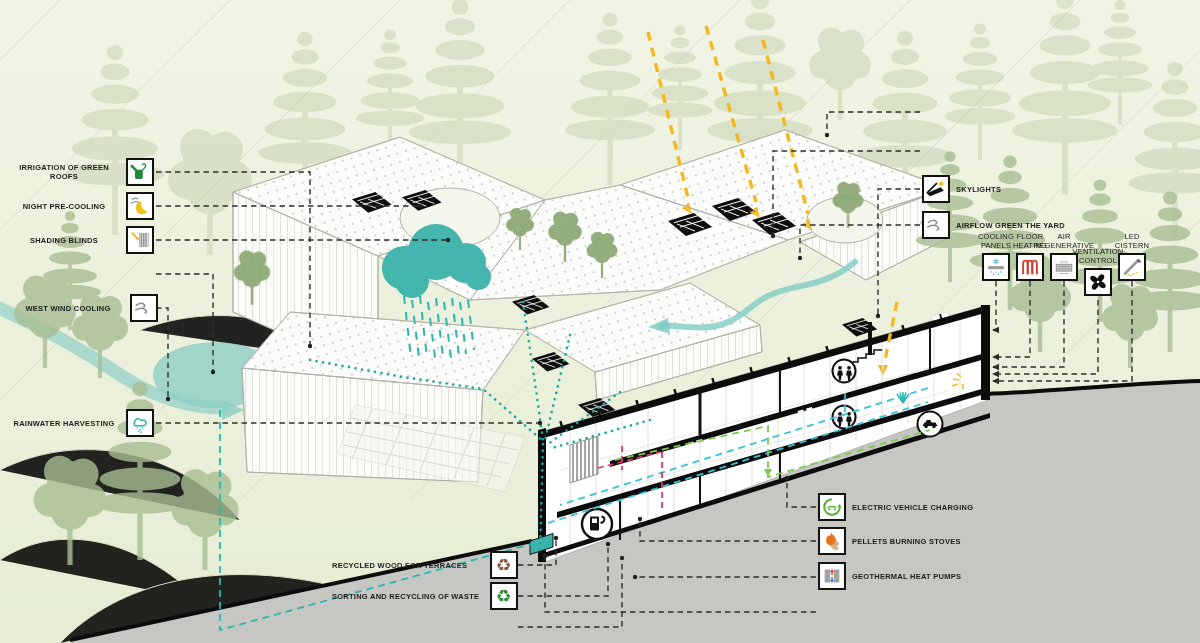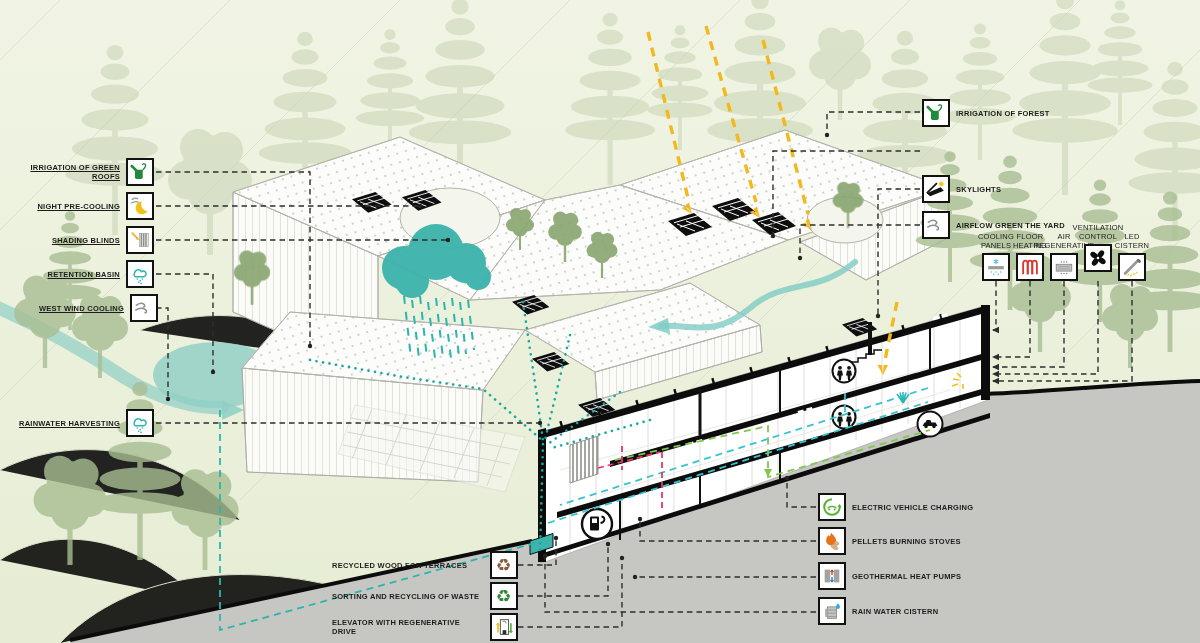--- a/index.html
+++ b/index.html
@@ -2,21 +2,21 @@
 <html><head>
 <meta charset="utf-8">
 <style>
   html,body{margin:0;padding:0;background:#dfe3d5;}
   #stage{position:relative;width:1200px;height:643px;overflow:hidden;
          font-family:"Liberation Sans",sans-serif;background:#edf1df;}
   #scene{position:absolute;left:0;top:0;}
   .item{position:absolute;display:flex;align-items:center;gap:6px;
         font-size:7.5px;font-weight:700;letter-spacing:.25px;color:#1c1c1c;}
   .item .lbl{line-height:1.2;}
-  .item.l .lbl{width:112px;text-align:right;text-decoration:underline;}
+  .item.l .lbl{width:112px;text-align:center;}
   .item.bl .lbl{width:152px;text-align:left;}
   .ibox{flex:0 0 auto;width:24px;height:24px;background:#fff;border:2px solid #121212;
         display:flex;align-items:center;justify-content:center;}
   .ibox svg{display:block;}
   .sys{position:absolute;width:60px;display:flex;flex-direction:column;align-items:center;gap:3px;
        font-size:7.5px;font-weight:400;letter-spacing:.2px;color:#1c1c1c;}
   .sys .slbl{text-align:center;white-space:pre-line;line-height:1.15;}
 </style>
 </head>
 <body>
@@ -441,73 +441,47 @@
   <span class="lbl">SHADING BLINDS</span>
   <span class="ibox">
         <svg width="22" height="22" viewBox="0 0 24 24">
           <rect x="11.5" y="5" width="9.5" height="14" fill="#ececea" stroke="#9a9a97" stroke-width=".7"></rect>
           <path d="M13.5 5v14M16 5v14M18.5 5v14" stroke="#8f8f8c" stroke-width="1.6"></path>
           <path d="M3 4l7 7" stroke="#f0b429" stroke-width="2"></path>
           <path d="M11.5 12.5 7.3 11l1.7-1.7z" fill="#f0b429"></path>
         </svg>
       </span>
 </div>
-<div class="item l" style="left:8px;top:260px">
-  <span class="lbl">RETENTION BASIN</span>
+<div class="item l" style="left:12px;top:294px">
+  <span class="lbl">WEST WIND COOLING</span>
+  <span class="ibox">
+        <svg width="22" height="22" viewBox="0 0 24 24">
+          <g fill="none" stroke="#8a8f92" stroke-width="1.7">
+            <path d="M3 9.5q5.5-4.5 9-1.5c1.8 1.6.4 3.4-1.2 2.8"></path>
+            <path d="M2.5 14.5q6-4 11-.8c2.4 1.6 1 4-1 3.2"></path>
+          </g>
+        </svg>
+      </span>
+</div>
+<div class="item l" style="left:8px;top:409px">
+  <span class="lbl">RAINWATER HARVESTING</span>
   <span class="ibox">
         <svg width="22" height="22" viewBox="0 0 24 24">
           <path d="M6 11a4 4 0 0 1 7.4-1.6A3.2 3.2 0 1 1 16 15H7a2.7 2.7 0 0 1-1-4z" fill="none" stroke="#2ab5ad" stroke-width="1.6"></path>
           <g fill="#2ab5ad">
             <circle cx="9" cy="17.5" r=".9"></circle>
             <circle cx="12.2" cy="19.3" r=".9"></circle>
             <circle cx="14.6" cy="17.5" r=".9"></circle>
             <circle cx="10.6" cy="21" r=".9"></circle>
             <circle cx="13.2" cy="22.3" r=".9"></circle>
           </g>
         </svg>
       </span>
 </div>
-<div class="item l" style="left:12px;top:294px">
-  <span class="lbl">WEST WIND COOLING</span>
-  <span class="ibox">
-        <svg width="22" height="22" viewBox="0 0 24 24">
-          <g fill="none" stroke="#8a8f92" stroke-width="1.7">
-            <path d="M3 9.5q5.5-4.5 9-1.5c1.8 1.6.4 3.4-1.2 2.8"></path>
-            <path d="M2.5 14.5q6-4 11-.8c2.4 1.6 1 4-1 3.2"></path>
-          </g>
-        </svg>
-      </span>
-</div>
-<div class="item l" style="left:8px;top:409px">
-  <span class="lbl">RAINWATER HARVESTING</span>
-  <span class="ibox">
-        <svg width="22" height="22" viewBox="0 0 24 24">
-          <path d="M6 11a4 4 0 0 1 7.4-1.6A3.2 3.2 0 1 1 16 15H7a2.7 2.7 0 0 1-1-4z" fill="none" stroke="#2ab5ad" stroke-width="1.6"></path>
-          <g fill="#2ab5ad">
-            <circle cx="9" cy="17.5" r=".9"></circle>
-            <circle cx="12.2" cy="19.3" r=".9"></circle>
-            <circle cx="14.6" cy="17.5" r=".9"></circle>
-            <circle cx="10.6" cy="21" r=".9"></circle>
-            <circle cx="13.2" cy="22.3" r=".9"></circle>
-          </g>
-        </svg>
-      </span>
-</div>
-
-<div class="item" style="left:922px;top:99px">
-  <span class="ibox">
-        <svg width="22" height="22" viewBox="0 0 24 24">
-          <path d="M6.5 9.5h8.5v8.2a2 2 0 0 1-2 2H8.5a2 2 0 0 1-2-2z" fill="#1f8a3b"></path>
-          <path d="M7 11.5 2.2 6.6l2-2L9.2 9.5z" fill="#1f8a3b"></path>
-          <circle cx="3.1" cy="5.5" r="1.5" fill="#1f8a3b"></circle>
-          <path d="M14.8 10c3.5-3.5 4-5.6 2.6-6.6-1-.7-2.4-.2-2.9.8" fill="none" stroke="#1f8a3b" stroke-width="1.4"></path>
-        </svg>
-      </span>
-  <span class="lbl">IRRIGATION OF FOREST</span>
-</div>
+
 <div class="item" style="left:922px;top:175px">
   <span class="ibox">
         <svg width="22" height="22" viewBox="0 0 24 24">
           <path d="M2 16.5 17 10l3.5 4-15 6z" fill="#111"></path>
           <path d="M2 16.5 13 5.5" stroke="#111" stroke-width="1.8"></path>
           <circle cx="17.5" cy="6.5" r="2.2" fill="#f2c118"></circle>
           <path d="M17.5 2.8v1.4M21 6.5h-1.4M20.2 4l-1 1M20.2 9l-1-1" stroke="#f2c118" stroke-width="1"></path>
         </svg>
       </span>
   <span class="lbl">SKYLIGHTS</span>
@@ -567,21 +541,21 @@
             <circle cx="9" cy="6.5" r=".8"></circle>
             <circle cx="12" cy="6.5" r=".8"></circle>
             <circle cx="15" cy="6.5" r=".8"></circle>
             <circle cx="9" cy="19" r=".8"></circle>
             <circle cx="12" cy="19" r=".8"></circle>
             <circle cx="15" cy="19" r=".8"></circle>
           </g>
         </svg>
       </span>
 </div>
-<div class="sys" style="left:1068px;top:224px">
+<div class="sys" style="left:1068px;top:248px">
   <span class="slbl">VENTILATION
 CONTROL</span>
   <span class="ibox">
         <svg width="22" height="22" viewBox="0 0 24 24">
           <g fill="#0d0d0d">
             <ellipse cx="12" cy="6.8" rx="3" ry="4.6" transform="rotate(36 12 12)"></ellipse>
             <ellipse cx="12" cy="6.8" rx="3" ry="4.6" transform="rotate(126 12 12)"></ellipse>
             <ellipse cx="12" cy="6.8" rx="3" ry="4.6" transform="rotate(216 12 12)"></ellipse>
             <ellipse cx="12" cy="6.8" rx="3" ry="4.6" transform="rotate(306 12 12)"></ellipse>
           </g>
@@ -638,56 +612,31 @@
               <path d="M12 11V5.5M12 5.5l-1.5 2M12 5.5l1.5 2"></path>
             </g>
             <g stroke="#2a6fd6">
               <path d="M12 13v5.5M12 18.5l-1.5-2M12 18.5l1.5-2"></path>
             </g>
           </g>
         </svg>
       </span>
   <span class="lbl">GEOTHERMAL HEAT PUMPS</span>
 </div>
-<div class="item" style="left:818px;top:597px">
-  <span class="ibox">
-        <svg width="22" height="22" viewBox="0 0 24 24">
-          <rect x="7" y="7.5" width="10" height="12.5" fill="#c2c2c0" stroke="#7d7d7a" stroke-width=".8"></rect>
-          <path d="M7 11h10M7 14.5h10M7 18h10" stroke="#8e8e8b" stroke-width=".8"></path>
-          <rect x="4.5" y="9.5" width="2.5" height="9" fill="#b0b0ad"></rect>
-          <path d="M18.5 3.5c1.3 1.8 2.2 2.8 2.2 4a2.2 2.2 0 0 1-4.4 0c0-1.2.9-2.2 2.2-4z" fill="#3aa7e0"></path>
-        </svg>
-      </span>
-  <span class="lbl">RAIN WATER CISTERN</span>
-</div>
 
 <div class="item bl" style="left:332px;top:551px">
   <span class="lbl">RECYCLED WOOD FOR TERRACES</span>
   <span class="ibox">
         <svg width="22" height="22" viewBox="0 0 24 24">
           <text x="12" y="19" text-anchor="middle" font-size="19" font-weight="bold" fill="#8a5a3b" font-family="DejaVu Sans,sans-serif">♻</text>
         </svg>
       </span>
 </div>
 <div class="item bl" style="left:332px;top:582px">
   <span class="lbl">SORTING AND RECYCLING OF WASTE</span>
   <span class="ibox">
         <svg width="22" height="22" viewBox="0 0 24 24">
           <text x="12" y="19" text-anchor="middle" font-size="19" font-weight="bold" fill="#2f8a36" font-family="DejaVu Sans,sans-serif">♻</text>
         </svg>
       </span>
 </div>
-<div class="item bl" style="left:332px;top:613px">
-  <span class="lbl">ELEVATOR WITH REGENERATIVE DRIVE</span>
-  <span class="ibox">
-        <svg width="22" height="22" viewBox="0 0 24 24">
-          <rect x="8" y="4" width="9" height="16" fill="none" stroke="#4a4a47" stroke-width="1"></rect>
-          <path d="M10.5 6c2-1.5 4 0 3.5 2" stroke="#6a6a67" fill="none"></path>
-          <g fill="none" stroke-width="1.8">
-            <path d="M5.5 18V8M5.5 8l-1.4 2M5.5 8l1.4 2" stroke="#f2c118"></path>
-            <path d="M19.5 8v10M19.5 18l-1.4-2M19.5 18l1.4-2" stroke="#56b332"></path>
-          </g>
-          <rect x="10.5" y="15.5" width="4" height="4.5" fill="#2b2b29"></rect>
-        </svg>
-      </span>
-</div>
 
 </div>
 
 </body></html>

